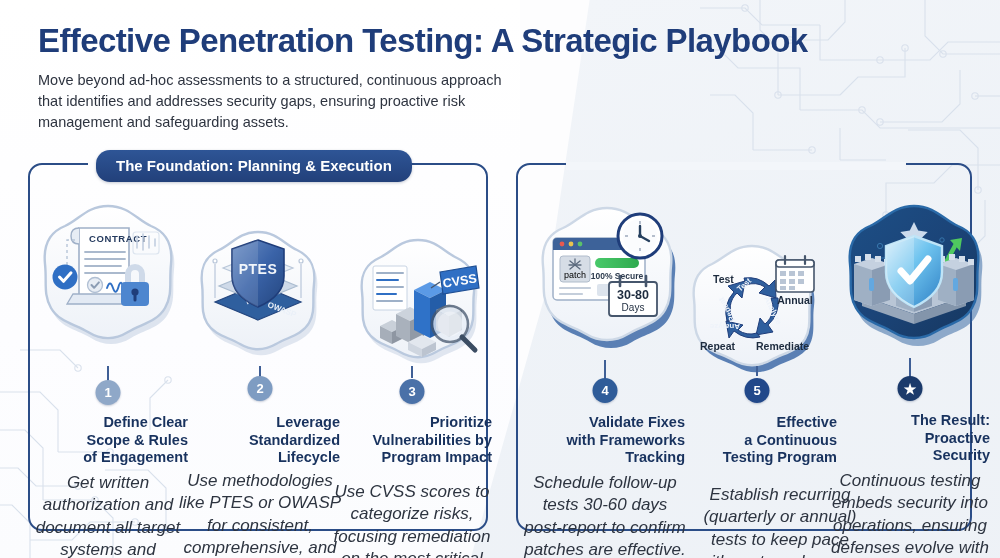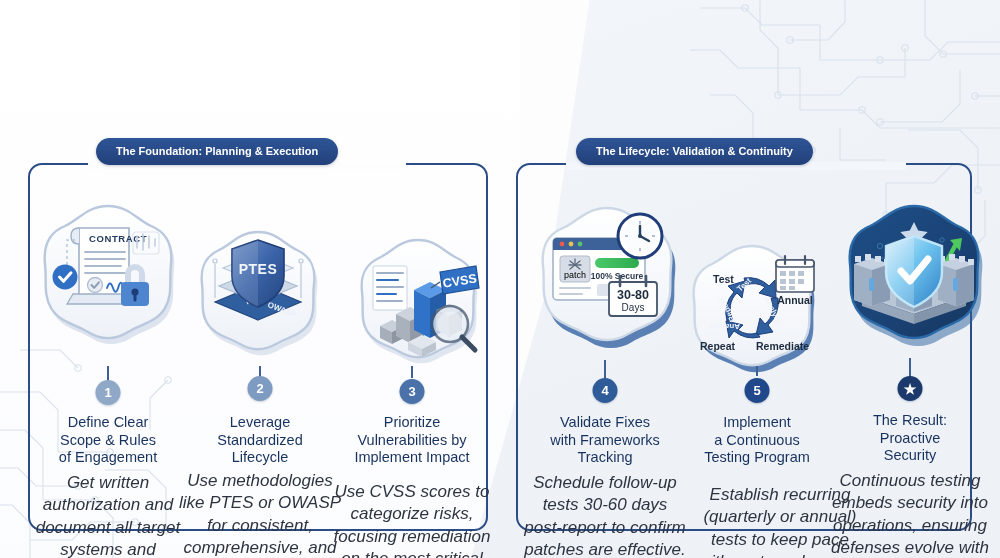--- a/index.html
+++ b/index.html
@@ -41,23 +41,23 @@
   
   .panel { position: absolute; border: 2px solid #2b4d87; border-radius: 14px; }
   .panel.left  { left: 28px;  top: 163px; width: 460px; height: 368px; }
   .panel.right { left: 516px; top: 163px; width: 456px; height: 368px; }
   .panel-mask {
     position: absolute; top: -3px; height: 8px; background: #fdfdfe;
   }
   .panel.right .panel-mask { background: #f3f6fa; }
 
   .pill {
-    position: absolute; top: 138px;
+    position: absolute; top: 150px;
     background: linear-gradient(180deg,#2e5596 0%, #22407a 100%);
-    color: #ffffff; font-size: 11px; font-weight: bold;
+    color: #ffffff; font-size: 15px; font-weight: bold;
     padding: 7px 20px 8px; border-radius: 14px;
     white-space: nowrap; box-shadow: 0 1px 3px rgba(20,40,80,.25);
   }
   .pill.left  { left: 96px; }
   .pill.right { left: 576px; }
 
   
   .step { position: absolute; width: 160px; text-align: center; }
   .badge {
     position: absolute; left: 50%; transform: translateX(-50%);
@@ -65,22 +65,22 @@
     color: #fff; font-size: 13px; font-weight: bold;
     display: flex; align-items: center; justify-content: center;
     box-shadow: 0 1px 2px rgba(30,50,90,.25);
   }
   .stem {
     position: absolute; left: 50%; transform: translateX(-50%);
     width: 2px; background: #3f5f96;
   }
   .step-title {
     position: absolute; left: 0; width: 100%;
-    font-size: 14.5px; font-weight: normal; line-height: 1.22;
-    color: #18325e; white-space: pre-line;
+    font-size: 14.5px; font-weight: bold; line-height: 1.22;
+    color: #18325e; white-space: pre-line; text-align: right;
   }
   .step-desc {
     position: absolute; left: -3px; width: 166px;
     font-size: 17px; line-height: 1.32; color: #2d3440;
     white-space: pre-line;
     font-style: italic;
   }
 
   
   .illus { position: absolute; width: 150px; height: 150px; }
@@ -135,30 +135,33 @@
         <circle cx="110" cy="452" r="3.2"></circle>
       <circle cx="78" cy="486" r="3.2"></circle>
         <circle cx="135" cy="522" r="3.2"></circle>
       <circle cx="166" cy="530" r="3.2"></circle>
         <circle cx="168" cy="380" r="3.2"></circle>
       <circle cx="78" cy="368" r="3.2"></circle>
         <circle cx="95" cy="500" r="3.2"></circle>
     </g>
   </svg>
 
+  <div class="header">
+    <div class="title">Effective Penetration Testing: A Strategic Playbook</div>
+    <div class="subtitle">Move beyond ad-hoc assessments to a structured, continuous approach that identifies and addresses security gaps, ensuring proactive risk management and safeguarding assets.</div>
+  </div>
 
   <div class="panel left">
     <div class="panel-mask" style="left:58px; width:318px;"></div>
   </div>
   <div class="panel right">
     <div class="panel-mask" style="left:48px; width:340px;"></div>
   </div>
 
   <div class="pill left">The Foundation: Planning &amp; Execution</div>
-  <div class="pill right">The Lifecycle: Validation &amp; Continuity</div>
 
   <div class="illus" style="left:33px; top:196px;">
     <svg width="150" height="150" viewBox="0 0 150 150">
       <defs>
         <linearGradient id="hex1" x1="0" y1="0" x2="0" y2="1">
           <stop offset="0" stop-color="#ffffff"></stop>
             <stop offset="1" stop-color="#eef2f8"></stop>
         </linearGradient>
       </defs>
       <path d="M75 10 C96 10 104 24 118 30 C133 36 140 48 138 68 C136 86 140 98 132 112
@@ -509,37 +512,37 @@
 Standardized
 Lifecycle</div>
     <div class="step-desc" style="top:104px;">Use methodologies like PTES or OWASP for consistent, comprehensive, and repeatable results.</div>
   </div>
 
   <div class="step" style="left:332px; top:366px;">
     <div class="stem" style="top:0; height:12px;"></div>
     <div class="badge" style="top:13px; background:#4a71a8;">3</div>
     <div class="step-title" style="top:48px;">Prioritize
 Vulnerabilities by
-Implement Impact</div>
+Program Impact</div>
     <div class="step-desc" style="top:115px;">Use CVSS scores to categorize risks, focusing remediation on the most critical issues.</div>
   </div>
 
   <div class="step" style="left:525px; top:360px;">
     <div class="stem" style="top:0; height:20px;"></div>
     <div class="badge" style="top:18px; background:#2f5c99;">4</div>
     <div class="step-title" style="top:54px;">Validate Fixes
 with Frameworks
 Tracking</div>
     <div class="step-desc" style="top:112px;">Schedule follow-up tests 30-60 days post-report to confirm patches are effective.</div>
   </div>
 
   <div class="step" style="left:677px; top:366px;">
     <div class="stem" style="top:0; height:10px;"></div>
     <div class="badge" style="top:12px; background:#21488a;">5</div>
-    <div class="step-title" style="top:48px;">Implement
+    <div class="step-title" style="top:48px;">Effective
 a Continuous
 Testing Program</div>
     <div class="step-desc" style="top:118px;margin-left:23px;">Establish recurring (quarterly or annual) tests to keep pace with system changes.</div>
   </div>
 
   <div class="step" style="left:830px; top:358px;">
     <div class="stem" style="top:0; height:20px;"></div>
     <div class="badge" style="top:18px; background:#1b3a6b; font-size:14px;">★</div>
     <div class="step-title" style="top:54px;">The Result:
 Proactive

